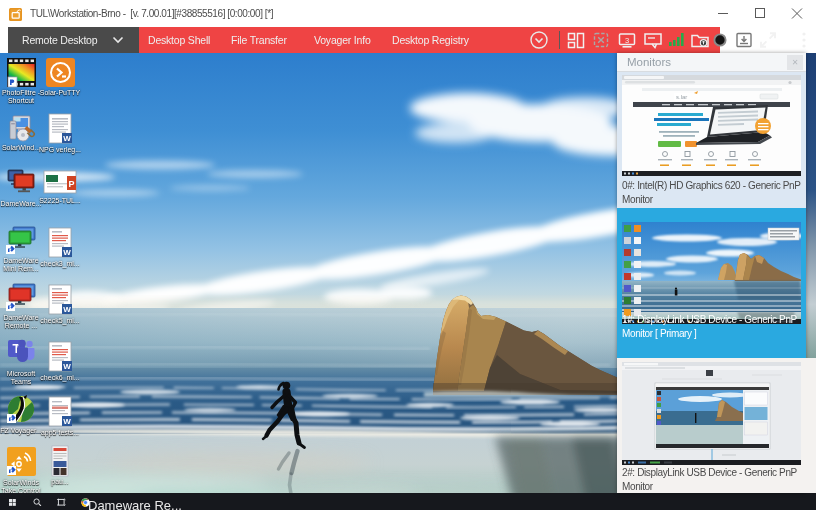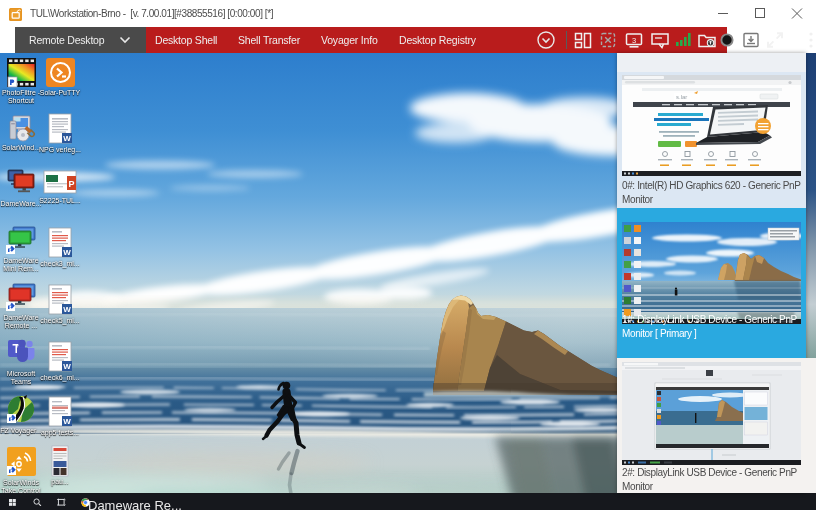--- a/index.html
+++ b/index.html
@@ -6,21 +6,21 @@
 html,body { width:816px; height:510px; overflow:hidden; font-family:"Liberation Sans",sans-serif; background:#fff; }
 #app { position:relative; width:816px; height:510px; }
 
 
 #titlebar { position:absolute; top:0; left:0; width:816px; height:27px; background:#ffffff; }
 #titleicon { position:absolute; left:9px; top:8px; width:13px; height:13px; }
 #titletext { position:absolute; left:30px; top:8px; font-size:10px; color:#4c4c4c; letter-spacing:-0.42px; }
 .winbtn { position:absolute; top:0; width:38px; height:27px; color:#5a5a5a; }
 
 
-#toolbar { position:absolute; top:27px; left:15px; width:712px; height:26px; background:#b91c1c; }
+#toolbar { position:absolute; top:27px; left:8px; width:712px; height:26px; background:#ef4444; }
 #rdtab { position:absolute; left:0; top:0; width:131px; height:26px; background:#4a4a4a; }
 .menuitem { position:absolute; top:7px; font-size:10.5px; letter-spacing:-0.2px; color:#eeeeee; }
 .ticon { position:absolute; top:3px; }
 
 
 #desktop { position:absolute; top:53px; left:0; width:816px; height:457px; }
 #wall { position:absolute; top:0; left:0; }
 
 
 .dicon { position:absolute; width:56px; text-align:center; }
@@ -65,21 +65,21 @@
       </svg>
   </div>
 
   <div id="toolbar">
     <div id="rdtab"></div>
     <span class="menuitem" style="left:14px">Remote Desktop</span>
     <svg class="ticon" style="left:104px;top:9px" width="12" height="9" viewBox="0 0 12 9">
         <path d="M1.5 1.5 L6 6 L10.5 1.5" fill="none" stroke="#e8e8e8" stroke-width="1.6"></path>
       </svg>
     <span class="menuitem" style="left:140px">Desktop Shell</span>
-    <span class="menuitem" style="left:223px">Shell Transfer</span>
+    <span class="menuitem" style="left:223px">File Transfer</span>
     <span class="menuitem" style="left:306px">Voyager Info</span>
     <span class="menuitem" style="left:384px">Desktop Registry</span>
 
     <svg class="ticon" style="left:521px" width="20" height="20" viewBox="0 0 20 20">
       <circle cx="10" cy="10" r="8" fill="none" stroke="#e8e8e8" stroke-width="1.4"></circle>
       <path d="M6.5 8.5 L10 12 L13.5 8.5" fill="none" stroke="#e8e8e8" stroke-width="1.6"></path>
     </svg>
     <div style="position:absolute;left:551px;top:4px;width:1px;height:18px;background:#5a5a5a"></div>
 
     <svg class="ticon" style="left:559px" width="18" height="20" viewBox="0 0 18 20">
@@ -605,20 +605,24 @@
         <circle cx="5" cy="5" r="4.6" fill="#fff"></circle>
         <path d="M5 5 m-4.6 0 a4.6 4.6 0 0 1 8 -2.8 L5 2.6 A2.5 2.5 0 0 0 2.8 6 Z" fill="#ea4335"></path>
         <path d="M9 2.4 A4.6 4.6 0 0 1 6 9.3 L7.3 6 A2.6 2.6 0 0 0 7.4 3.6 Z" fill="#fbbc05" transform="rotate(115 5 5)"></path>
         <path d="M9 2.4 A4.6 4.6 0 0 1 6 9.3 L7.3 6 A2.6 2.6 0 0 0 7.4 3.6 Z" fill="#34a853" transform="rotate(233 5 5)"></path>
         <circle cx="5" cy="5" r="2.1" fill="#4285f4" stroke="#fff" stroke-width="0.5"></circle>
       </svg>
       <span id="tbtext">Dameware Re...</span>
     </div>
 
     <div id="panel">
+      <div id="phead">
+          <span>Monitors</span>
+          <div id="pclose">✕</div>
+        </div>
 
       <div class="pitem1">
         <svg class="thumb" style="top:3px" width="179" height="101" viewBox="0 0 179 101">
           <rect x="0" y="0" width="179" height="101" fill="#fdfdfd"></rect>
           <rect x="0" y="0" width="179" height="5" fill="#d5d9dd"></rect>
           <rect x="2" y="1" width="40" height="3" rx="1" fill="#f5f6f7"></rect>
           <rect x="0" y="5" width="179" height="5" fill="#f2f3f4"></rect>
           <rect x="3" y="6" width="70" height="2.6" rx="1.3" fill="#dde0e2"></rect>
           <circle cx="168" cy="7.5" r="1.6" fill="#c8cbce"></circle>
           <rect x="20" y="13" width="140" height="3" fill="#eceff1"></rect>

